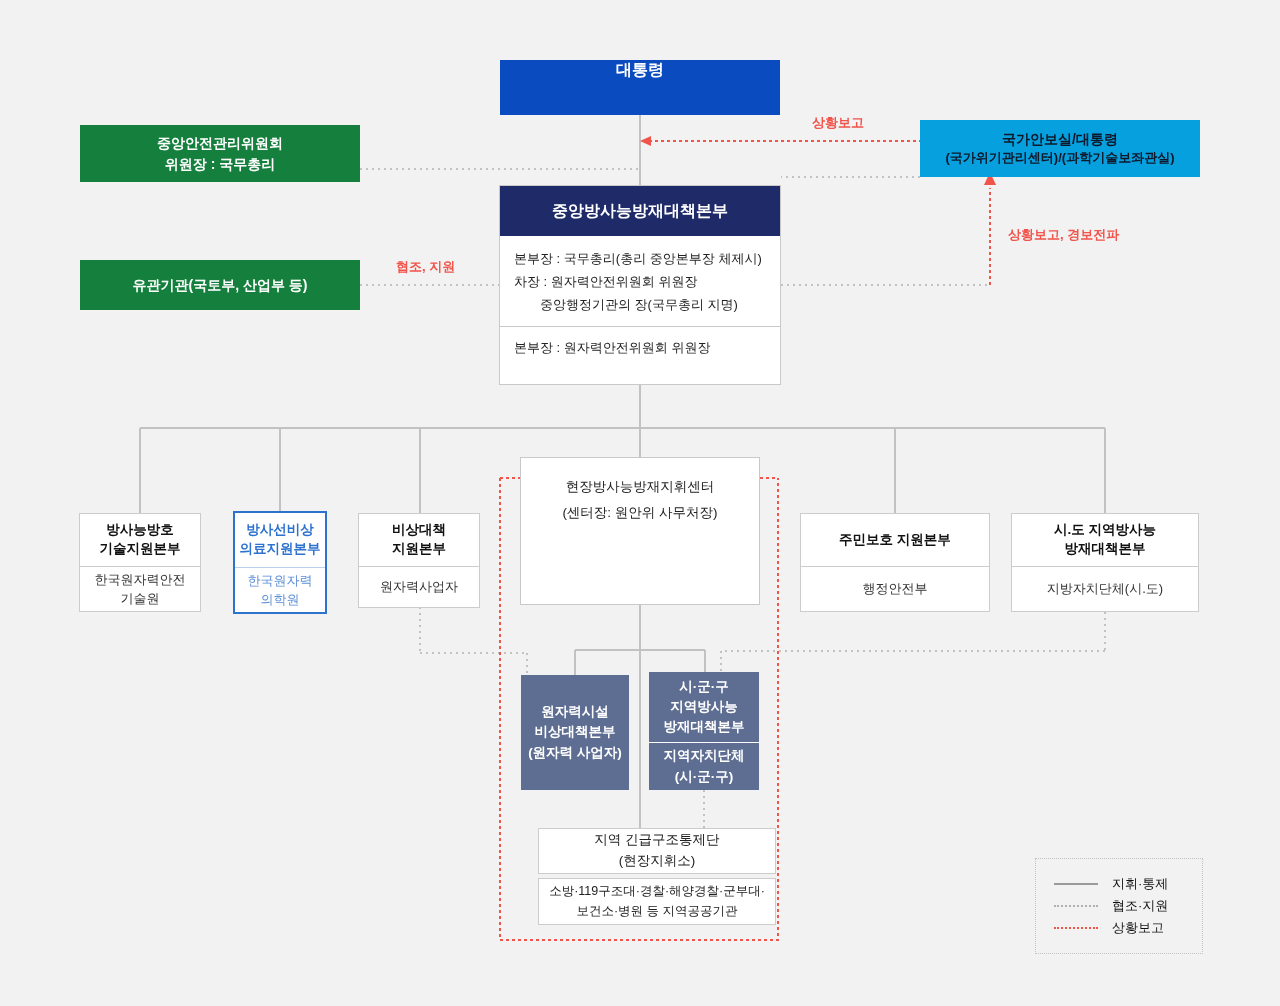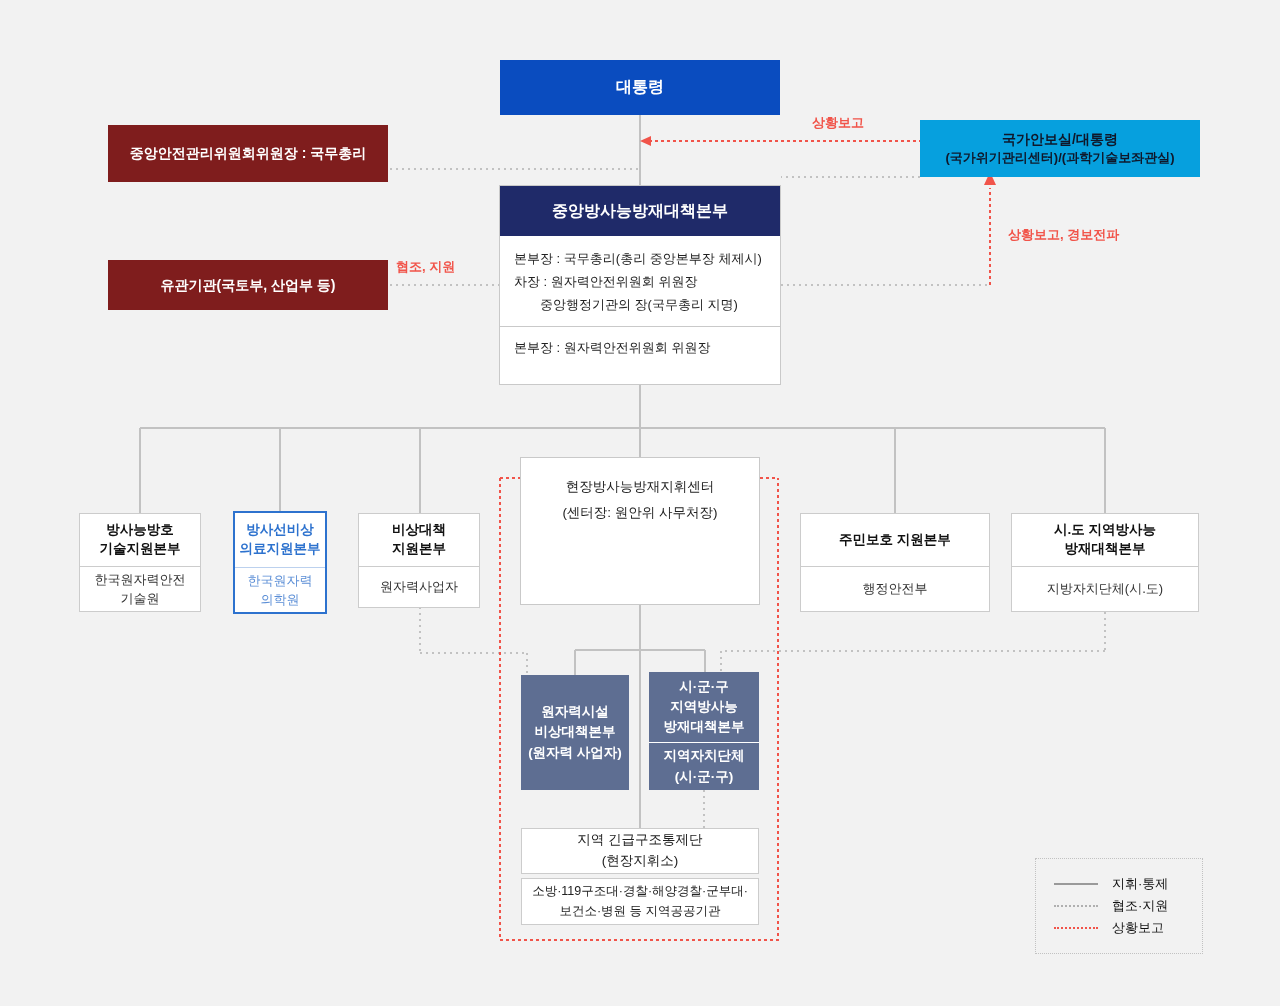--- a/index.html
+++ b/index.html
@@ -11,26 +11,26 @@
     -webkit-font-smoothing:antialiased;
   }
   #stage{position:absolute;left:0;top:0;width:1280px;height:1006px;}
   #lines{position:absolute;left:0;top:0;width:1280px;height:1006px;pointer-events:none;}
 
   .node{position:absolute;box-sizing:border-box;}
 
   
   .blk-president{
     background:#0a4cbf;color:#fff;font-size:16px;font-weight:bold;
-    display:flex;align-items:center;justify-content:center;text-align:center;
+    display:flex;justify-content:center;text-align:center;
   }
   .blk-blue{
-    background:#7f1d1d;color:#fff;font-size:14px;font-weight:bold;
-    display:flex;flex-direction:row;align-items:center;justify-content:center;
-    text-align:center;line-height:1.5;margin-left:28px;
+    background:#15803d;color:#fff;font-size:14px;font-weight:bold;
+    display:flex;flex-direction:column;align-items:center;justify-content:center;
+    text-align:center;line-height:1.5;
   }
   .blk-cyan{
     background:#06a0de;color:#0f172a;
     display:flex;flex-direction:column;align-items:center;justify-content:center;
     text-align:center;line-height:1.45;
   }
   .blk-cyan .l1{font-size:14px;font-weight:bold;}
   .blk-cyan .l2{font-size:13px;font-weight:bold;}
 
   
@@ -80,21 +80,21 @@
   .slate .t-div{height:1px;background:#fff;width:100%;}
   .slate .sec{
     display:flex;flex-direction:column;align-items:center;justify-content:center;
     width:100%;box-sizing:border-box;
   }
 
   
   .plain{
     background:#fff;border:1px solid #cccccc;box-sizing:border-box;
     display:flex;flex-direction:column;align-items:center;justify-content:center;
-    text-align:center;font-size:13.5px;color:#222;line-height:1.55;
+    text-align:center;font-size:13.5px;color:#222;line-height:1.55;margin-left:17px;
   }
   .plain.small{font-size:12.5px;}
 
   
   .redlabel{
     position:absolute;color:#f1544a;font-size:13px;font-weight:bold;white-space:nowrap;
   }
 
   
   .legend{

